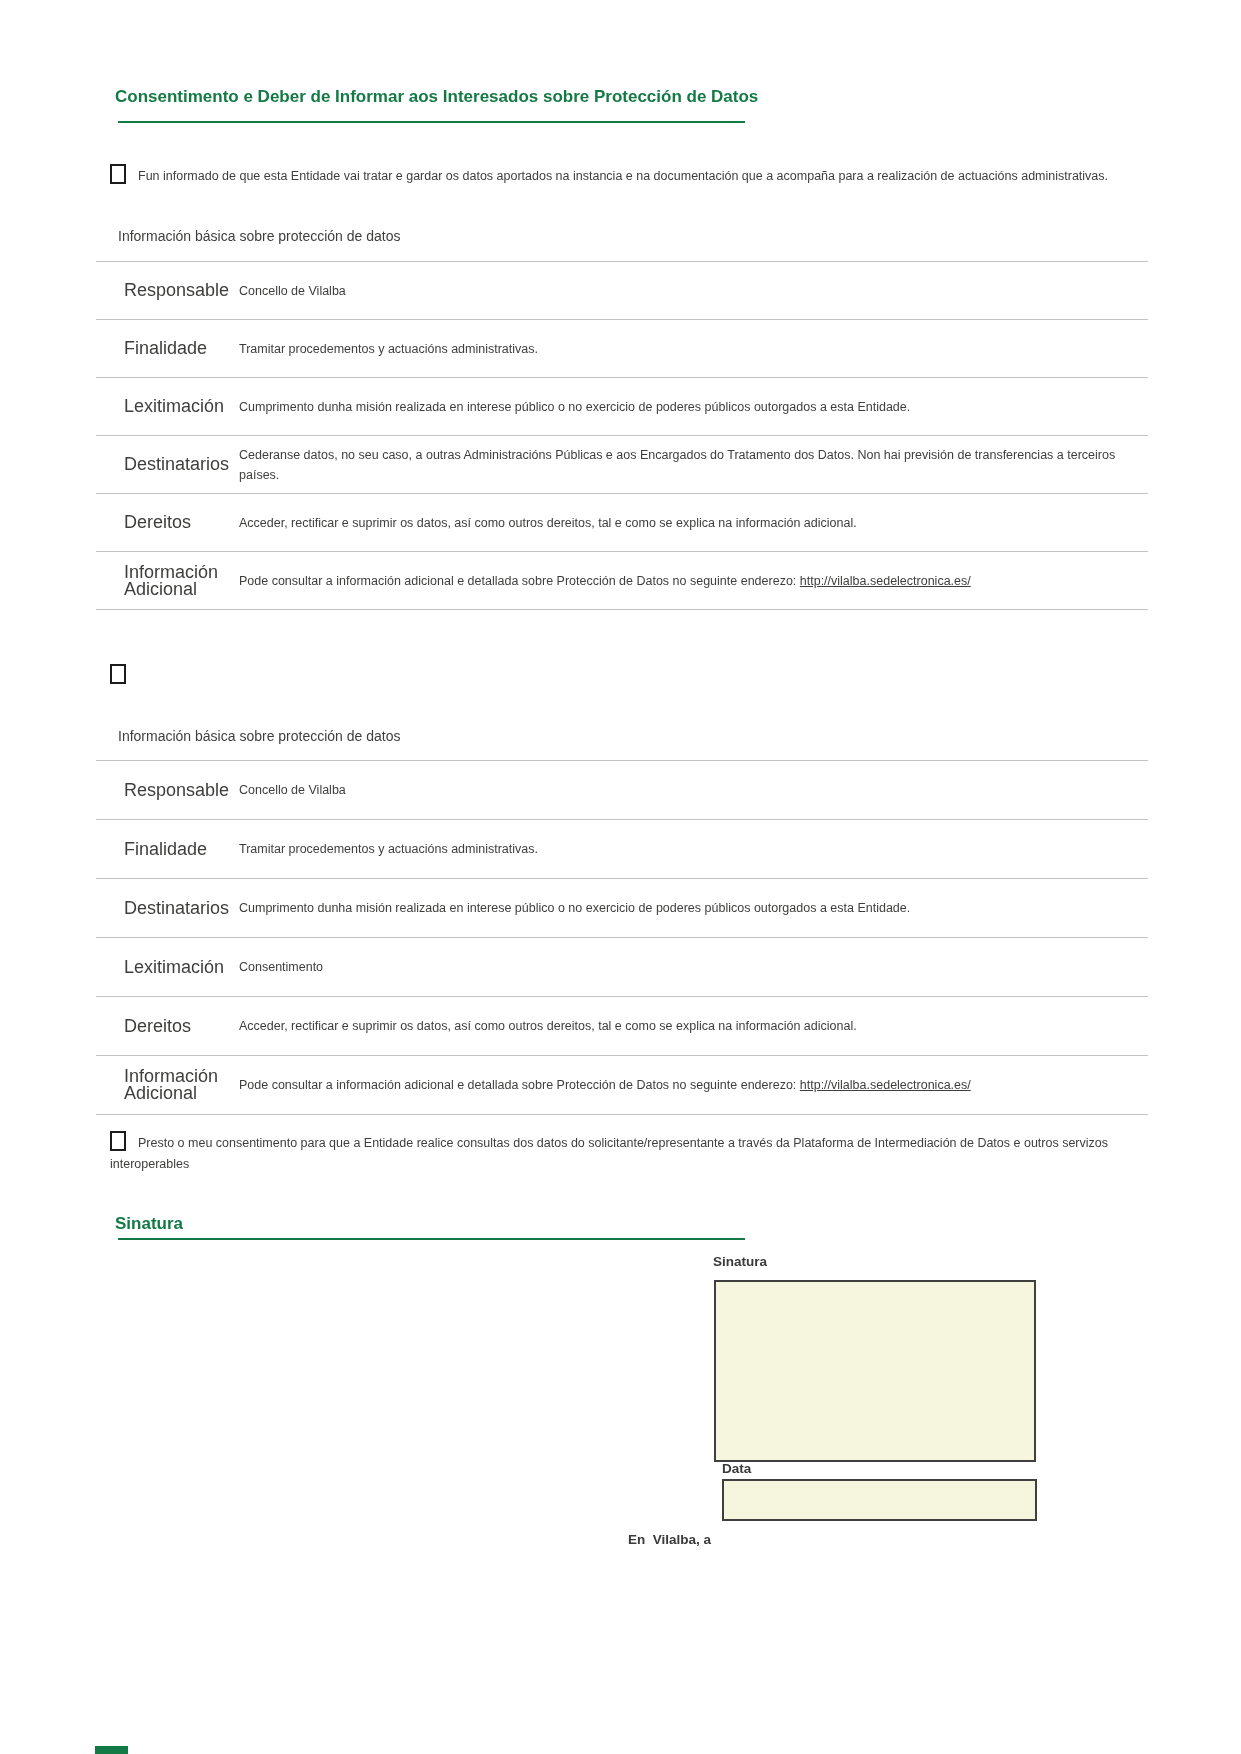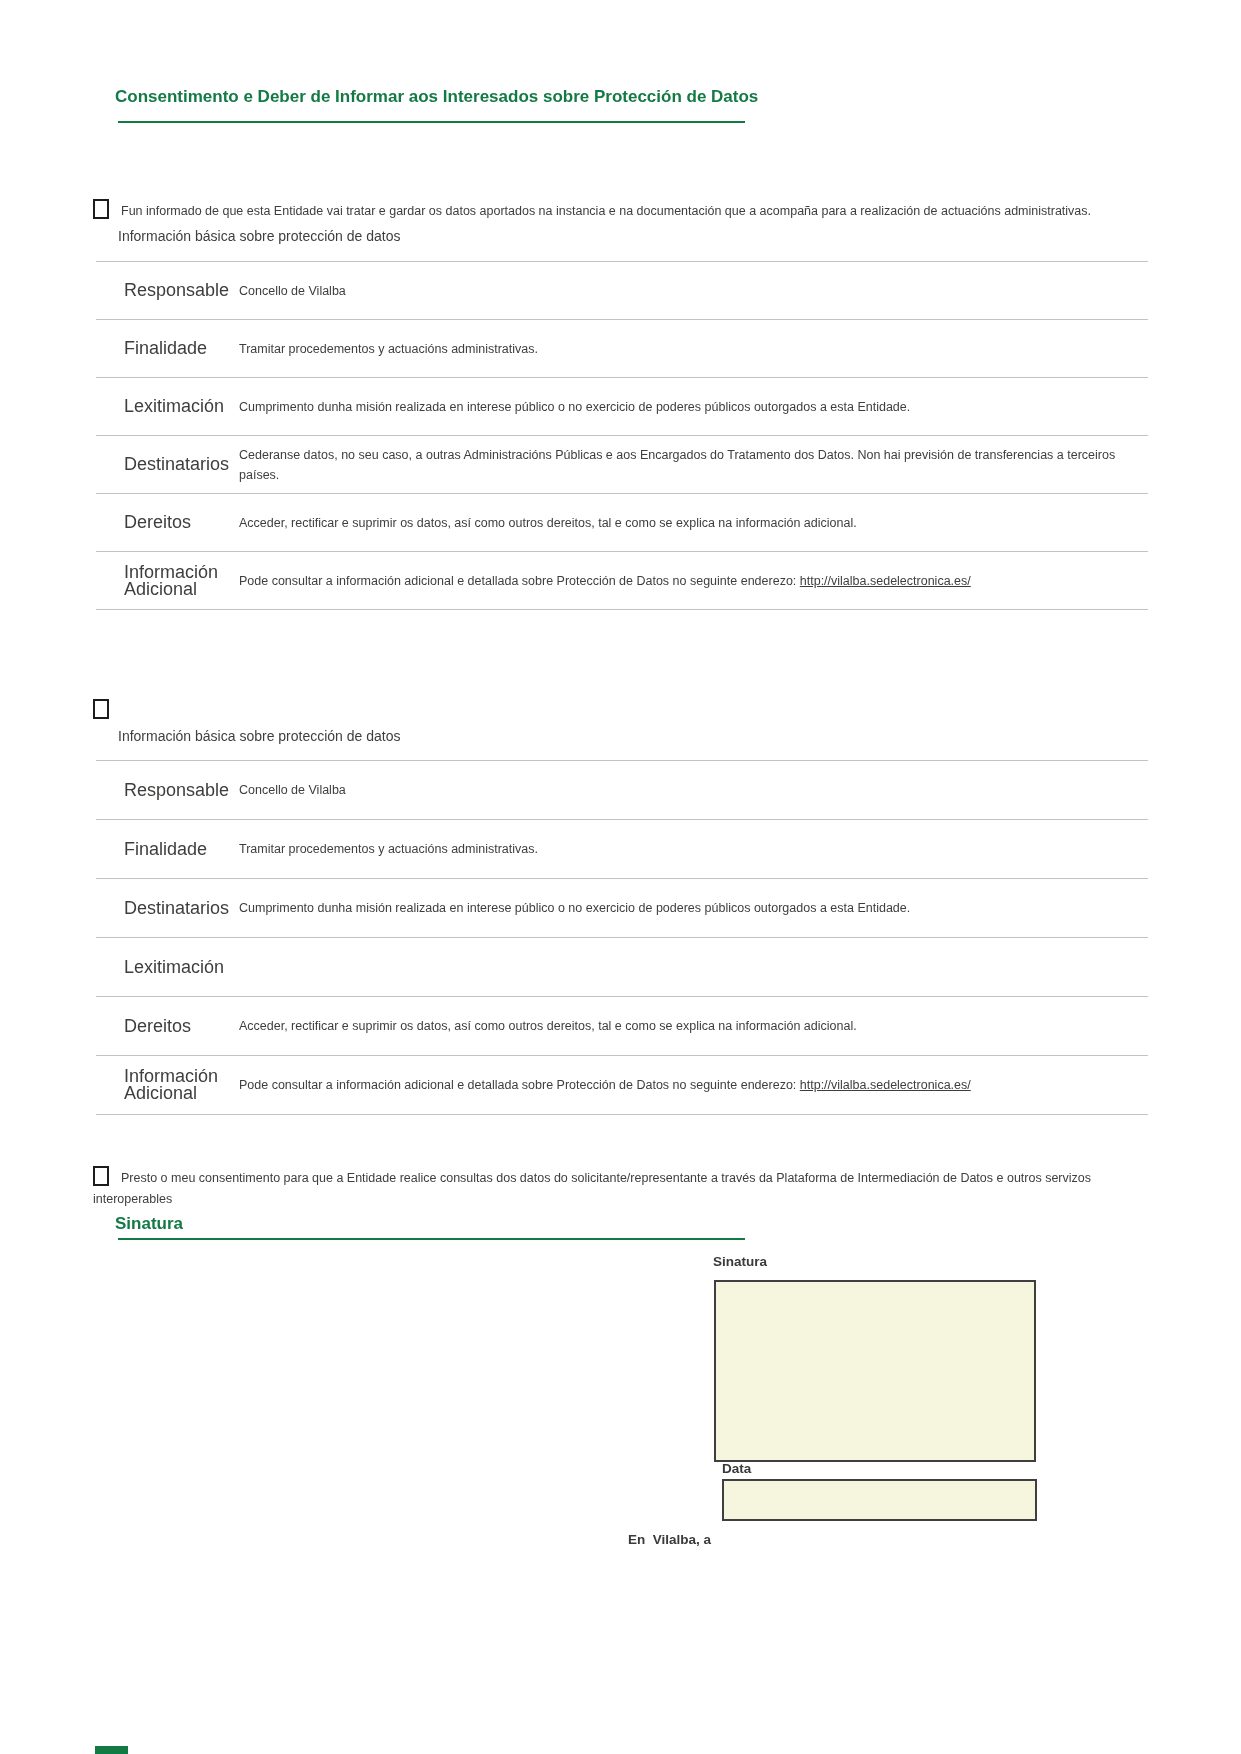--- a/index.html
+++ b/index.html
@@ -8,21 +8,21 @@
     font-family:"Liberation Sans",sans-serif;color:#3e3e3d;overflow:hidden;
   }
   .abs{position:absolute;}
   
   .sec-title{
     font-size:17px;font-weight:bold;color:var(--accent,#147a45);
     line-height:20px;white-space:nowrap;margin:0;
   }
   .rule{height:2px;background:var(--accent,#147a45);}
   
-  .check-para{left:93px;width:1058px;font-size:12.5px;line-height:21px;color:#3e3e3d;margin-top:35px;}
+  .check-para{left:110px;width:1058px;font-size:12.5px;line-height:21px;color:#3e3e3d;}
   .checkbox{
     display:inline-block;width:12px;height:16px;border:2px solid #1c1c1c;
     background:#fff;margin-right:12px;vertical-align:-4px;
   }
   
   .tbl-caption{left:118px;font-size:14px;line-height:16px;color:#3e3e3d;}
   
   .data-table{left:96px;width:1052px;border-bottom:1px solid #c3c3c3;}
   .t-row{
     display:flex;align-items:center;border-top:1px solid #c3c3c3;
@@ -91,20 +91,21 @@
   <div class="t-row">
     <div class="t-label">Finalidade</div>
     <div class="t-value">Tramitar procedementos y actuacións administrativas.</div>
   </div>
   <div class="t-row">
     <div class="t-label">Destinatarios</div>
     <div class="t-value">Cumprimento dunha misión realizada en interese público o no exercicio de poderes públicos outorgados a esta Entidade.</div>
   </div>
   <div class="t-row">
     <div class="t-label">Lexitimación</div>
+    <div class="t-value">Consentimento</div>
   </div>
   <div class="t-row">
     <div class="t-label">Dereitos</div>
     <div class="t-value">Acceder, rectificar e suprimir os datos, así como outros dereitos, tal e como se explica na información adicional.</div>
   </div>
   <div class="t-row">
     <div class="t-label">Información Adicional</div>
     <div class="t-value"><span>Pode consultar a información adicional e detallada sobre Protección de Datos no  seguinte enderezo:</span>  <a class="privacy-link">http://vilalba.sedelectronica.es/</a></div>
   </div>
 </div>

